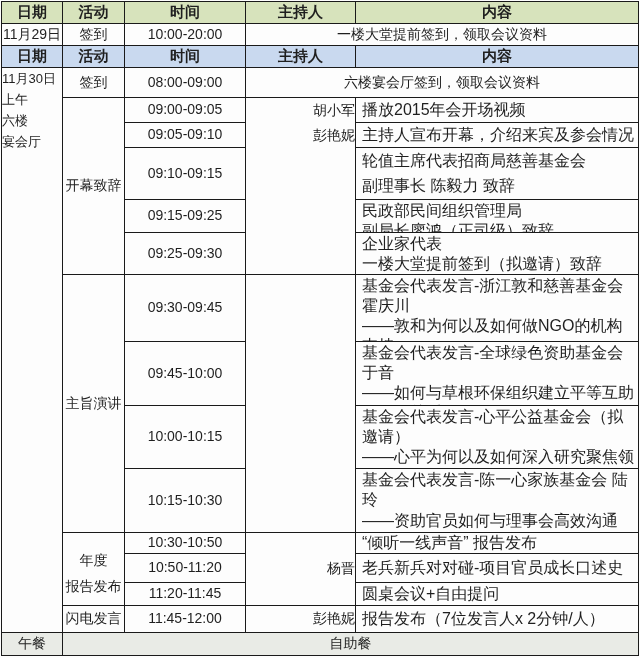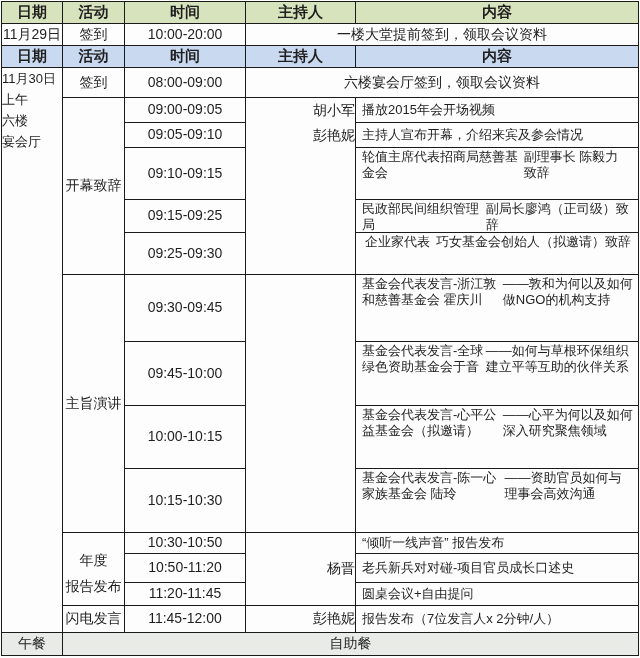--- a/index.html
+++ b/index.html
@@ -11,26 +11,26 @@
   }
   html,body{margin:0;padding:0;width:640px;height:658px;overflow:hidden;background:#fdfdfd;
     font-family:"Liberation Sans","DejaVu Sans",sans-serif;}
   table{border-collapse:collapse;table-layout:fixed;width:637px;margin:1px;}
   td{border:1.5px solid var(--border);overflow:hidden;font-size:14px;color:var(--text);
      vertical-align:middle;padding:0;text-align:center;line-height:1.25;}
   tr.hdr td{font-weight:bold;font-size:15px;}
   tr.green td{background:var(--header-green);}
   tr.blue td{background:var(--header-blue);}
   tr.lunch td{background:var(--lunch-bg);}
-  td.content{text-align:left;padding:0 4px 0 6px;font-size:13px;}
+  td.content{text-align:left;padding:0 4px 0 6px;font-size:16px;}
   td.datecell{vertical-align:top;text-align:left;font-size:13px;line-height:21px;}
   td.hostcell{text-align:right;}
   td.hostcell.top{vertical-align:top;line-height:25px;}
   td.act.top{vertical-align:top;line-height:26px;padding-top:14px;}
-  .stack{display:flex;justify-content:space-around;}
+  .stack{display:flex;flex-direction:column;justify-content:space-around;}
   .st50{height:50px}.st31{height:31px}.st40{height:40px}.st64{height:64px}.st61{height:61px}.st60{height:60px}
   .rh22{height:22px}.rh30{height:30px}.rh25{height:25px}.rh52{height:52px}.rh33{height:33px}
   .rh42{height:42px}.rh67{height:67px}.rh64{height:64px}.rh63{height:63px}.rh21{height:21px}
   .rh29{height:29px}.rh23{height:23px}.rh27{height:27px}
 </style>
 </head>
 <body>
 
 <table>
   <colgroup>
@@ -106,21 +106,21 @@
         <div>民政部民间组织管理局</div>
         <div>副局长廖鸿（正司级）致辞</div>
       </div>
     </td>
   </tr>
   <tr class="rh42">
     <td>09:25-09:30</td>
     <td class="content">
       <div class="stack st40">
         <div>企业家代表</div>
-        <div>巧女基金会创始人（拟邀请）致辞</div>
+        <div>一楼大堂提前签到（拟邀请）致辞</div>
       </div>
     </td>
   </tr>
 
   <tr class="rh67">
     <td rowspan="4" class="act">主旨演讲</td>
     <td>09:30-09:45</td>
     <td rowspan="4" class="hostcell"></td>
     <td class="content">
       <div class="stack st64">

